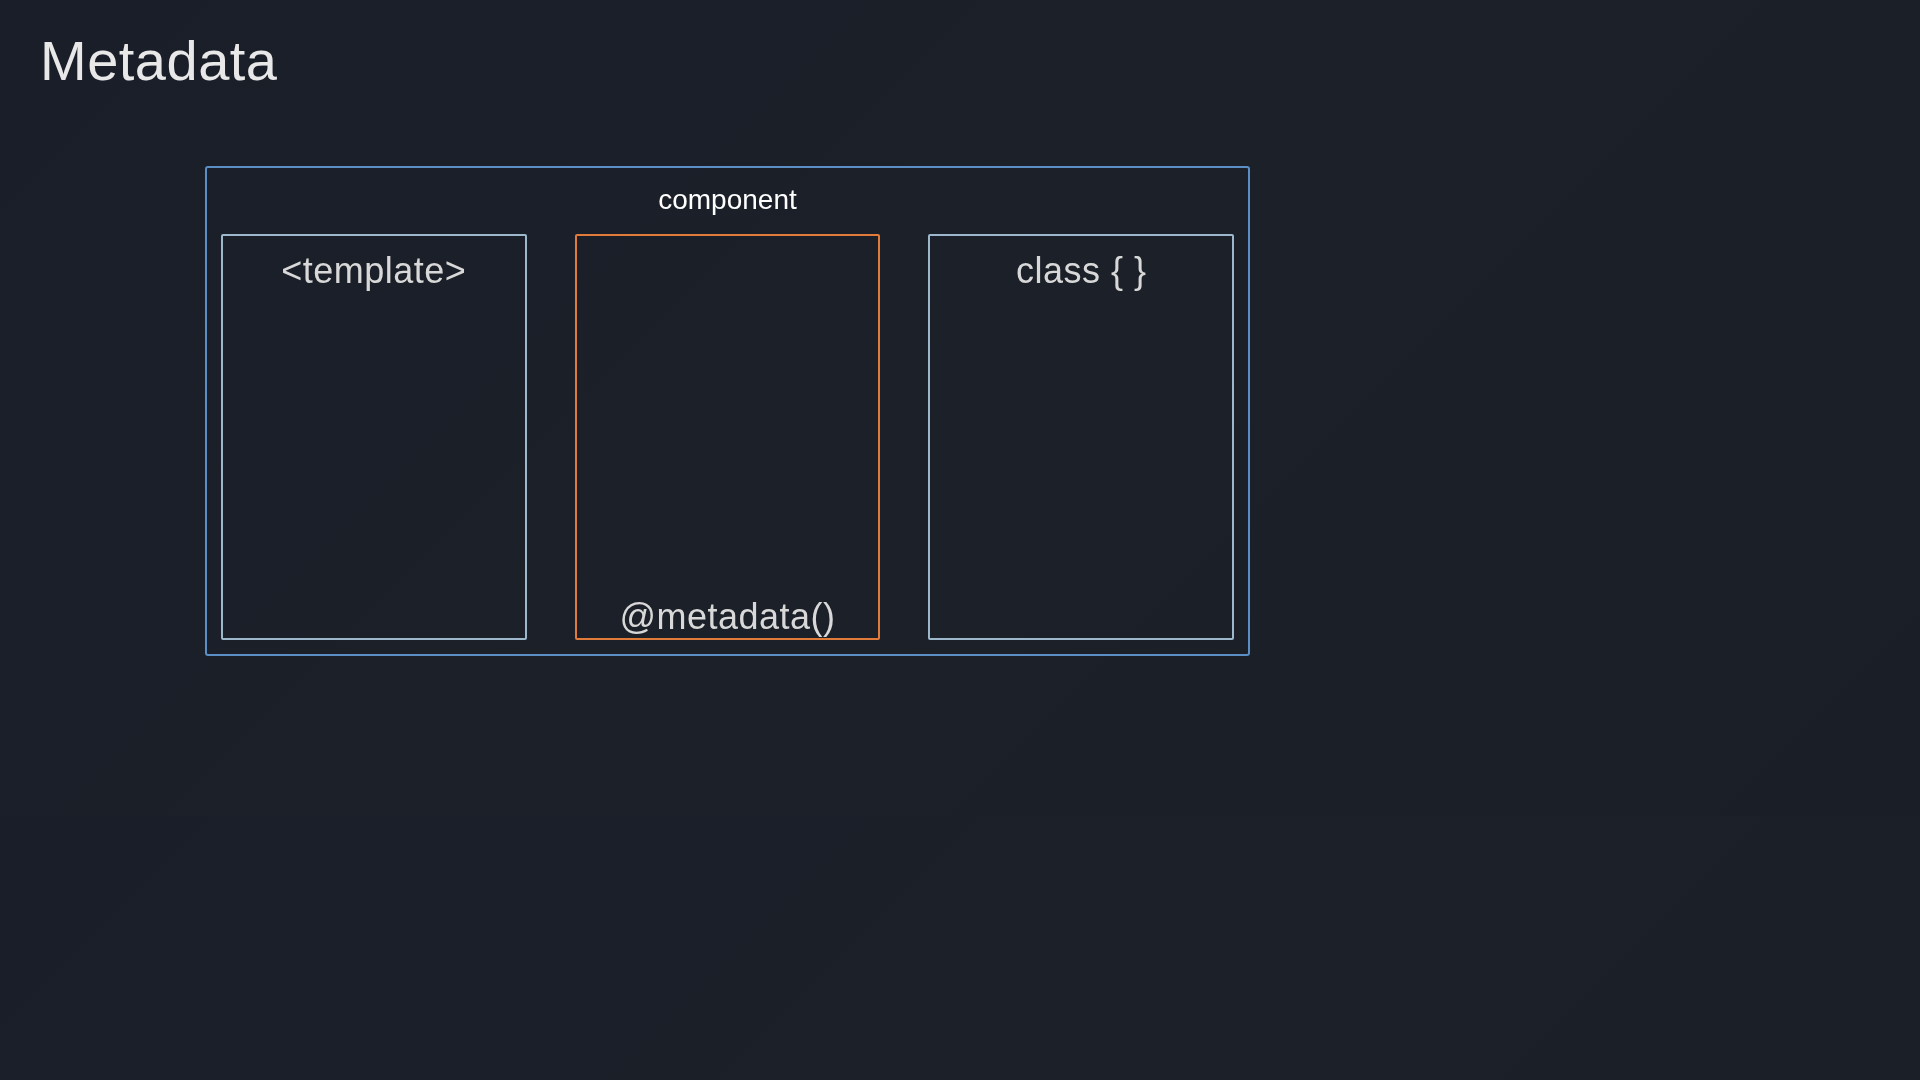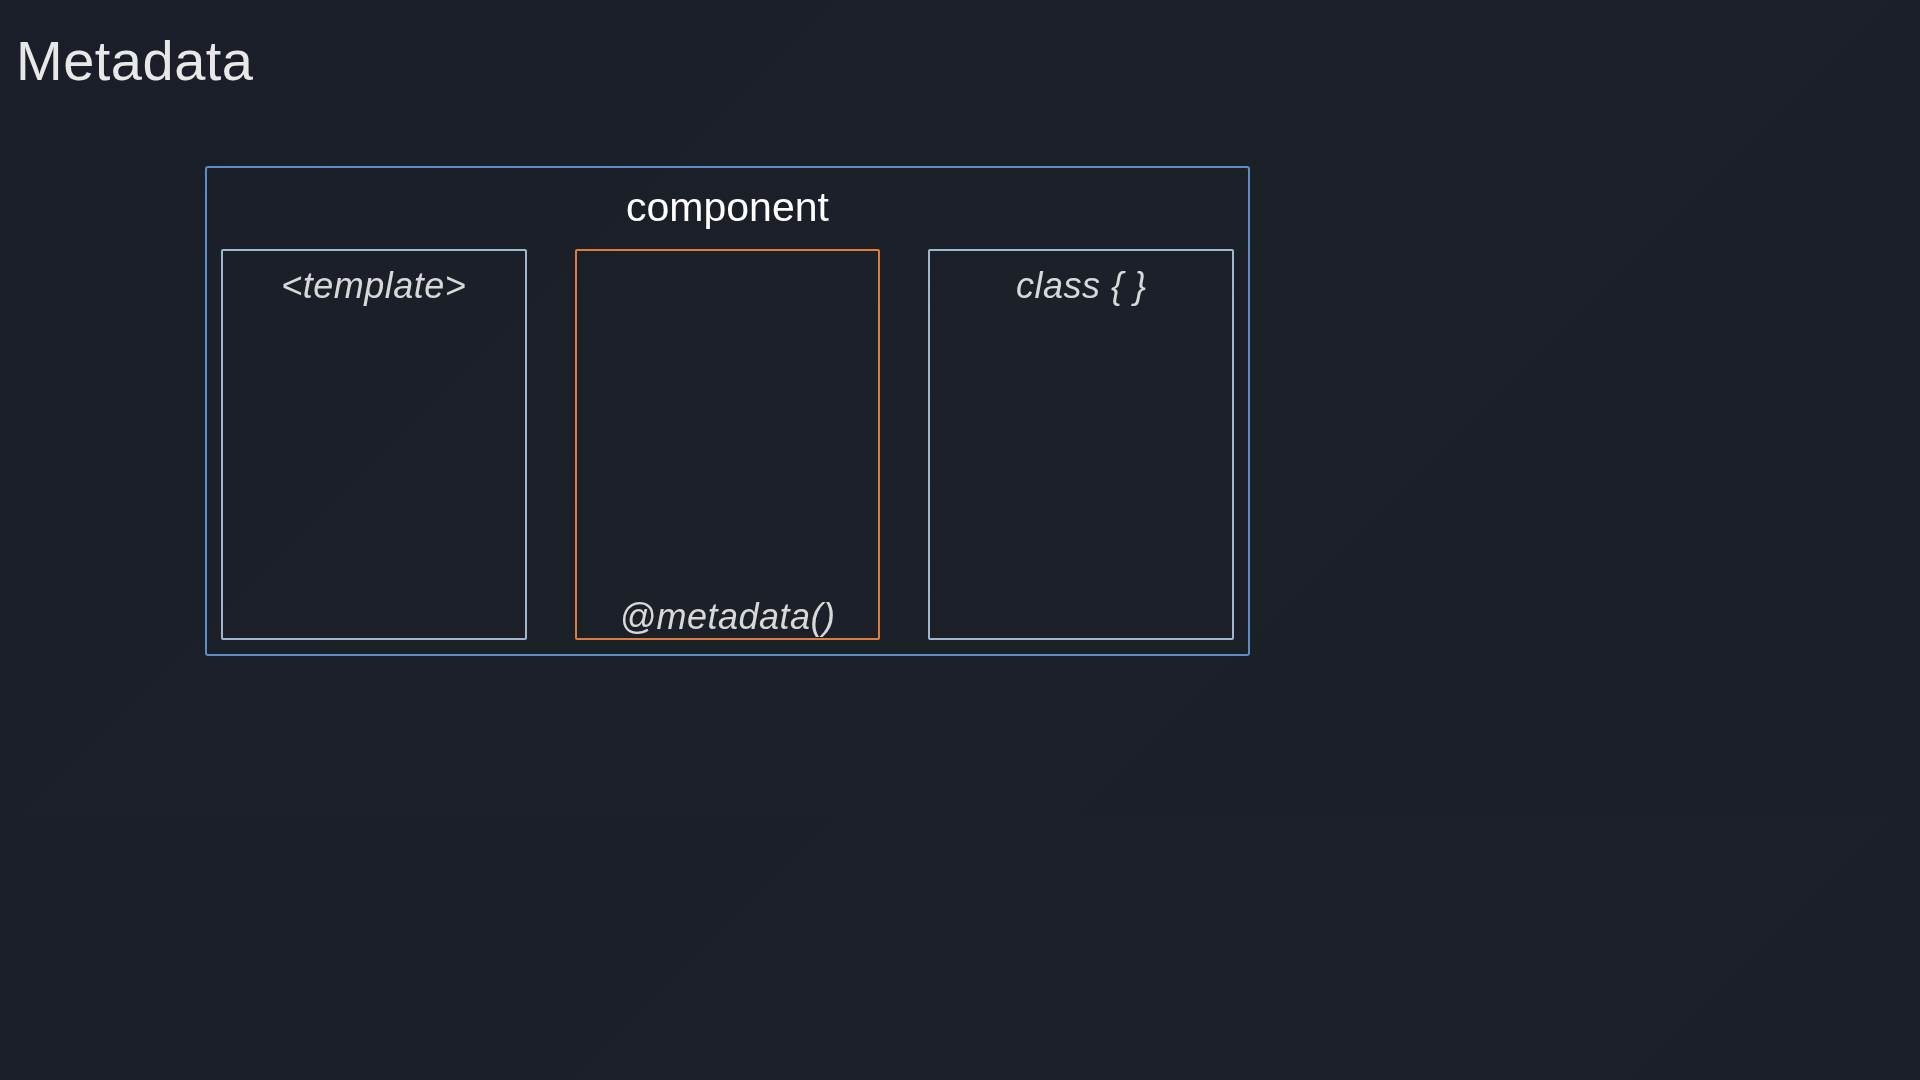--- a/index.html
+++ b/index.html
@@ -12,53 +12,52 @@
       height: 816px;
       background: linear-gradient(135deg, #1a1e28 0%, #1c2029 50%, #1a1e27 100%);
       font-family: -apple-system, BlinkMacSystemFont, "Segoe UI", "Helvetica Neue", Arial, sans-serif;
       font-weight: 300;
       position: relative;
       overflow: hidden;
     }
     .title {
       position: absolute;
       top: 28px;
-      left: 16px;
+      left: 40px;
       color: #e8e8e8;
       font-size: 56px;
       font-weight: 200;
       letter-spacing: 0.5px;
     }
     .component-container {
       position: absolute;
       top: 166px;
       left: 205px;
       width: 1045px;
       height: 490px;
       border: 2px solid #5a8ec4;
       border-radius: 3px;
       display: flex;
       flex-direction: column;
       align-items: center;
       padding: 12px 12px 14px 12px;
     }
     .component-label {
       color: #ffffff;
-      font-size: 41px;
+      font-size: 28px;
       font-weight: 400;
       margin-top: 4px;
       margin-bottom: 18px;
     }
     .boxes-row {
       display: flex;
       width: 100%;
       flex: 1;
       gap: 48px;
       padding: 0 2px;
-      font-style: italic;
     }
     .box {
       flex: 1;
       border: 2px solid #9db8cc;
       border-radius: 2px;
       display: flex;
       justify-content: center;
       padding-top: 14px;
     }
     .box.highlighted {

